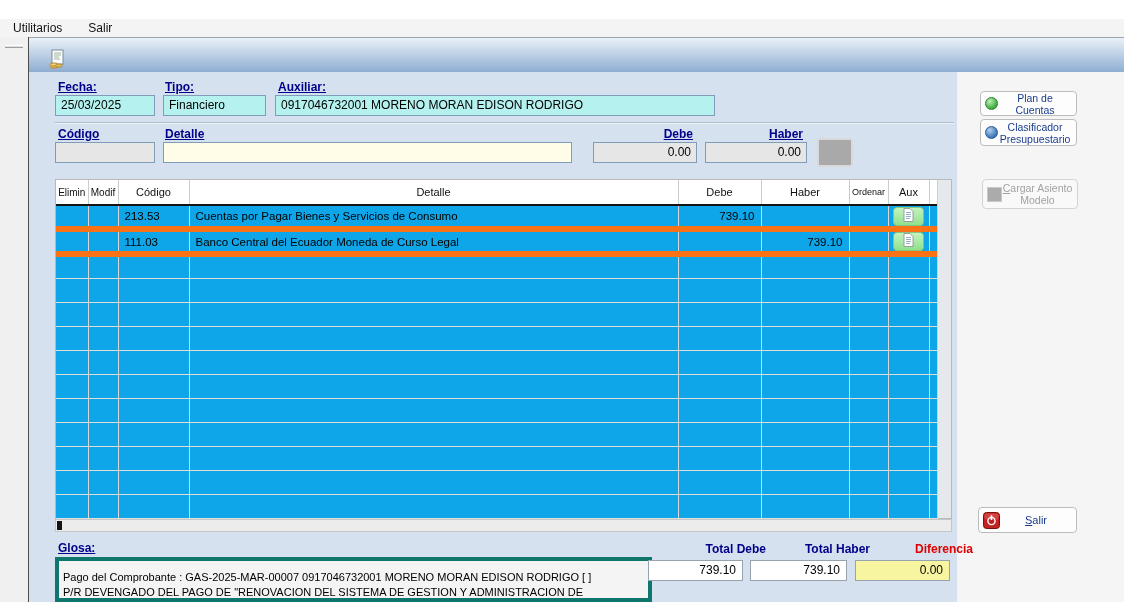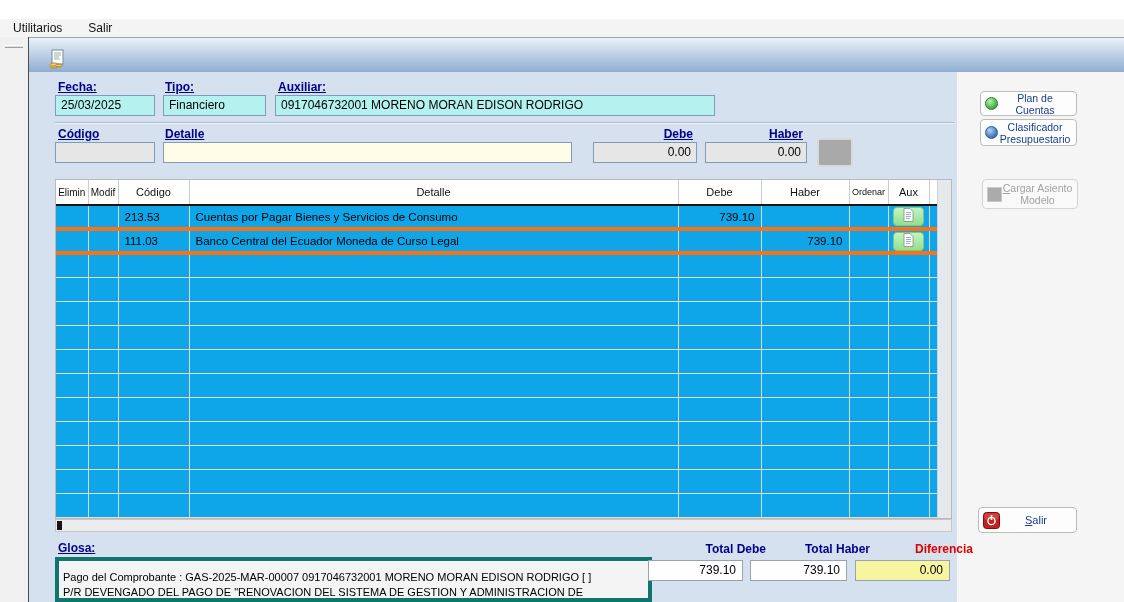--- a/index.html
+++ b/index.html
@@ -48,21 +48,21 @@
   
   .tablewrap { position:absolute; left:26px; top:141px; width:897px; height:340px;
     background:#0ea5e9; border:1px solid #b9b9b9; }
   table { border-collapse:collapse; table-layout:fixed; width:881px; }
   th { height:25px; font-size:11px; font-weight:normal; color:#111; background:#fff;
     border-right:1px solid #cccccc; border-bottom:2px solid #141414; text-align:center;
     overflow:hidden; white-space:nowrap; }
   th.small { font-size:9px; }
   td { height:24px; font-size:11.5px; color:#000; border-right:1px solid #d8d8d8;
     border-bottom:1px solid #dedede; overflow:hidden; white-space:nowrap; padding:0 6px; }
-  tr.data-row td { border-bottom:4px solid #f97316; }
+  tr.data-row td { border-bottom:6px solid #f97316; }
   td.center { text-align:center; padding:0; }
   .auxbtn { width:31px; height:19px; border:1px solid #84c584; border-radius:4px;
     background:linear-gradient(#c4f3c0,#8fe18c); display:inline-flex; align-items:center;
     justify-content:center; vertical-align:middle; }
   .vscroll { position:absolute; right:0; top:0; width:14px; height:338px;
     background:#e6e9ec; border-left:1px solid #cfd2d5; }
   .hscroll { position:absolute; left:26px; top:481px; width:897px; height:13px;
     background:#ececec; border:1px solid #c6c6c6; }
   .hthumb { position:absolute; left:1px; top:1px; width:5px; height:9px; background:#141414; }
 

